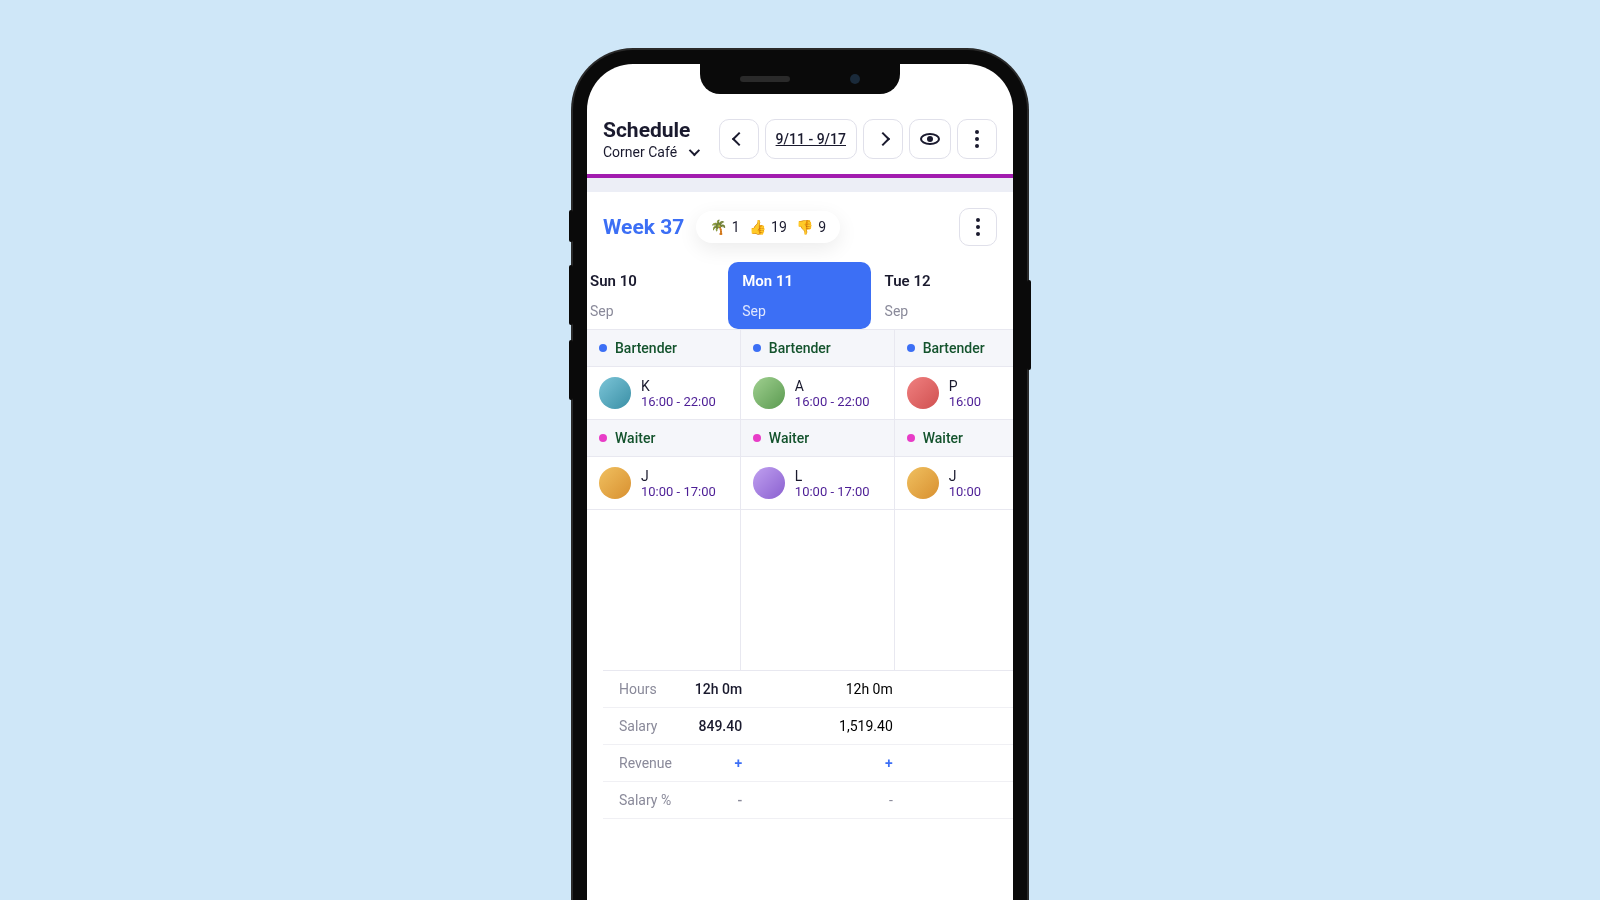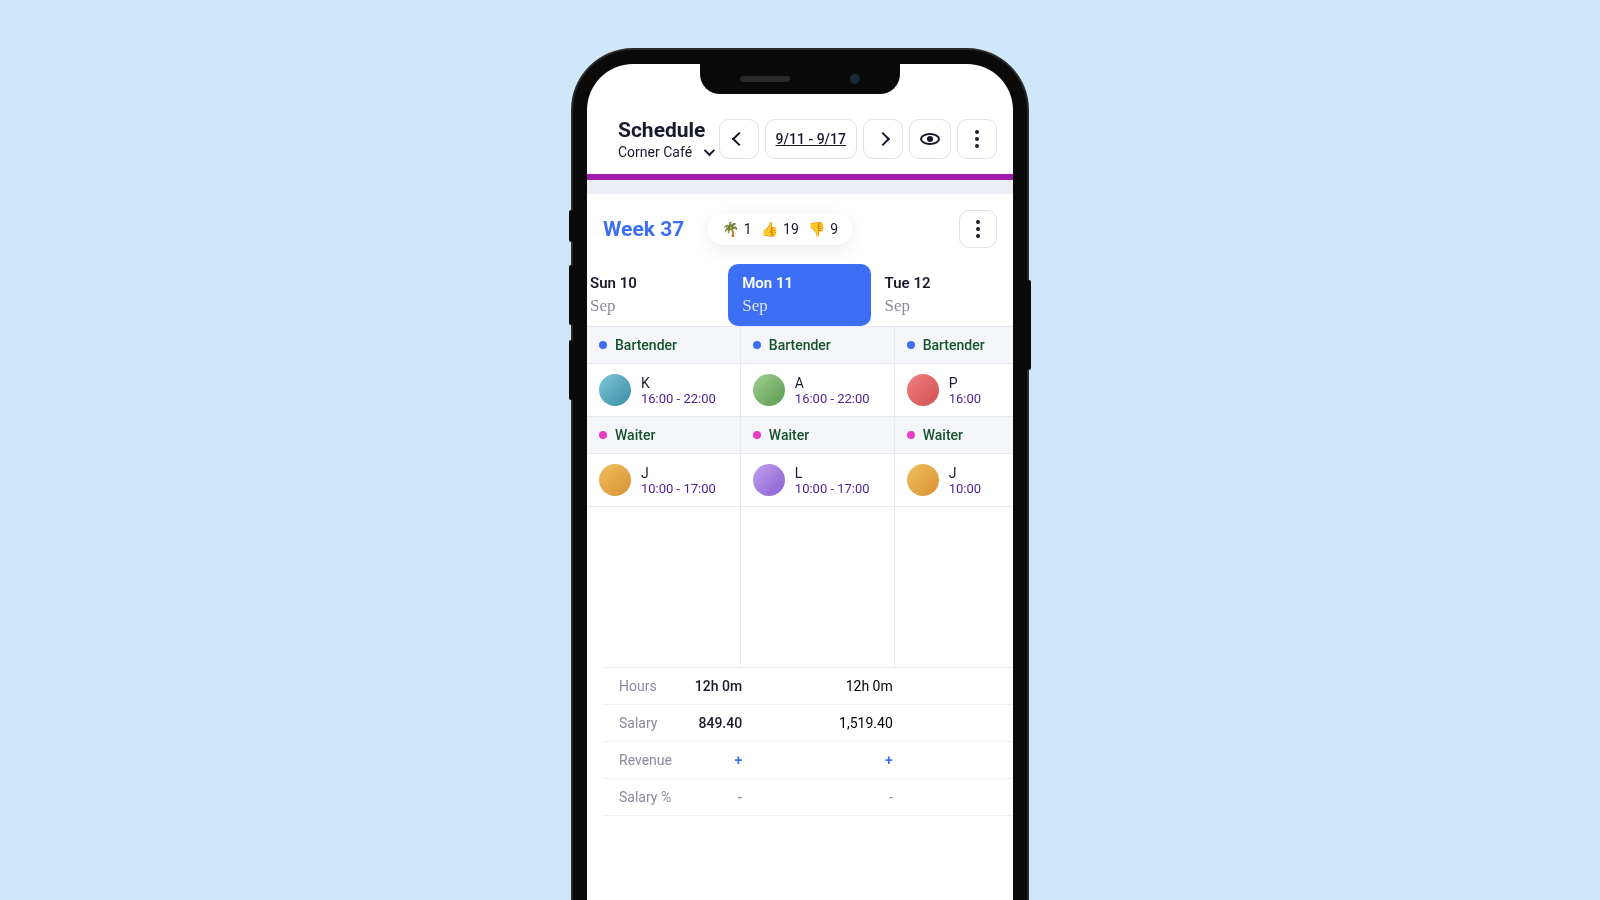--- a/index.html
+++ b/index.html
@@ -54,22 +54,22 @@
     align-items: center;
     justify-content: center;
     gap: 40px;
   }
   .speaker { width: 50px; height: 6px; background: #2a2a2a; border-radius: 3px; }
   .camera { width: 10px; height: 10px; background: #1a2a3a; border-radius: 50%; margin-left: 20px; }
   .app { padding-top: 40px; }
   .header {
     display: flex;
     align-items: center;
-    padding: 14px 16px 14px 31px;
-    border-bottom: 6px solid #a21caf;
+    padding: 14px 16px 14px 16px;
+    border-bottom: 4px solid #a21caf;
     gap: 6px;
   }
   .header-left { flex: 1; }
   .title {
     font-size: 21px;
     font-weight: 700;
     color: #1a1a2e;
   }
   .loc-row {
     display: flex;
@@ -132,21 +132,21 @@
   .dots-v span {
     width: 4px; height: 4px;
     background: #1a1a2e;
     border-radius: 50%;
   }
   .spacer-bar { height: 14px; background: #eceef6; }
   .week-row {
     display: flex;
     align-items: center;
     padding: 16px 16px;
-    gap: 24px;
+    gap: 12px;
   }
   .week-title {
     font-size: 21px;
     font-weight: 700;
     color: #3c6ff5;
   }
   .pill {
     background: #fff;
     border-radius: 999px;
     box-shadow: 0 6px 20px rgba(0,0,0,0.08);
@@ -177,21 +177,21 @@
     padding: 10px 14px;
     cursor: pointer;
   }
   .day-tab-active {
     background: #3c6ff5;
     border-radius: 10px;
     color: #fff;
   }
   .day-name { font-size: 15px; font-weight: 600; color: #1a1a2e; }
   .day-tab-active .day-name { color: #fff; }
-  .day-month { font-size: 17px; color: #8a8a9a; margin-top: 4px; font-family: Liberation Serif, serif; }
+  .day-month { font-size: 14px; color: #8a8a9a; margin-top: 13px; }
   .day-tab-active .day-month { color: #dfe6fd; }
   .schedule-cols {
     display: flex;
     border-top: 1px solid #e8e8f0;
   }
   .col {
     width: 156px;
     border-right: 1px solid #e8e8f0;
     min-height: 340px;
   }

